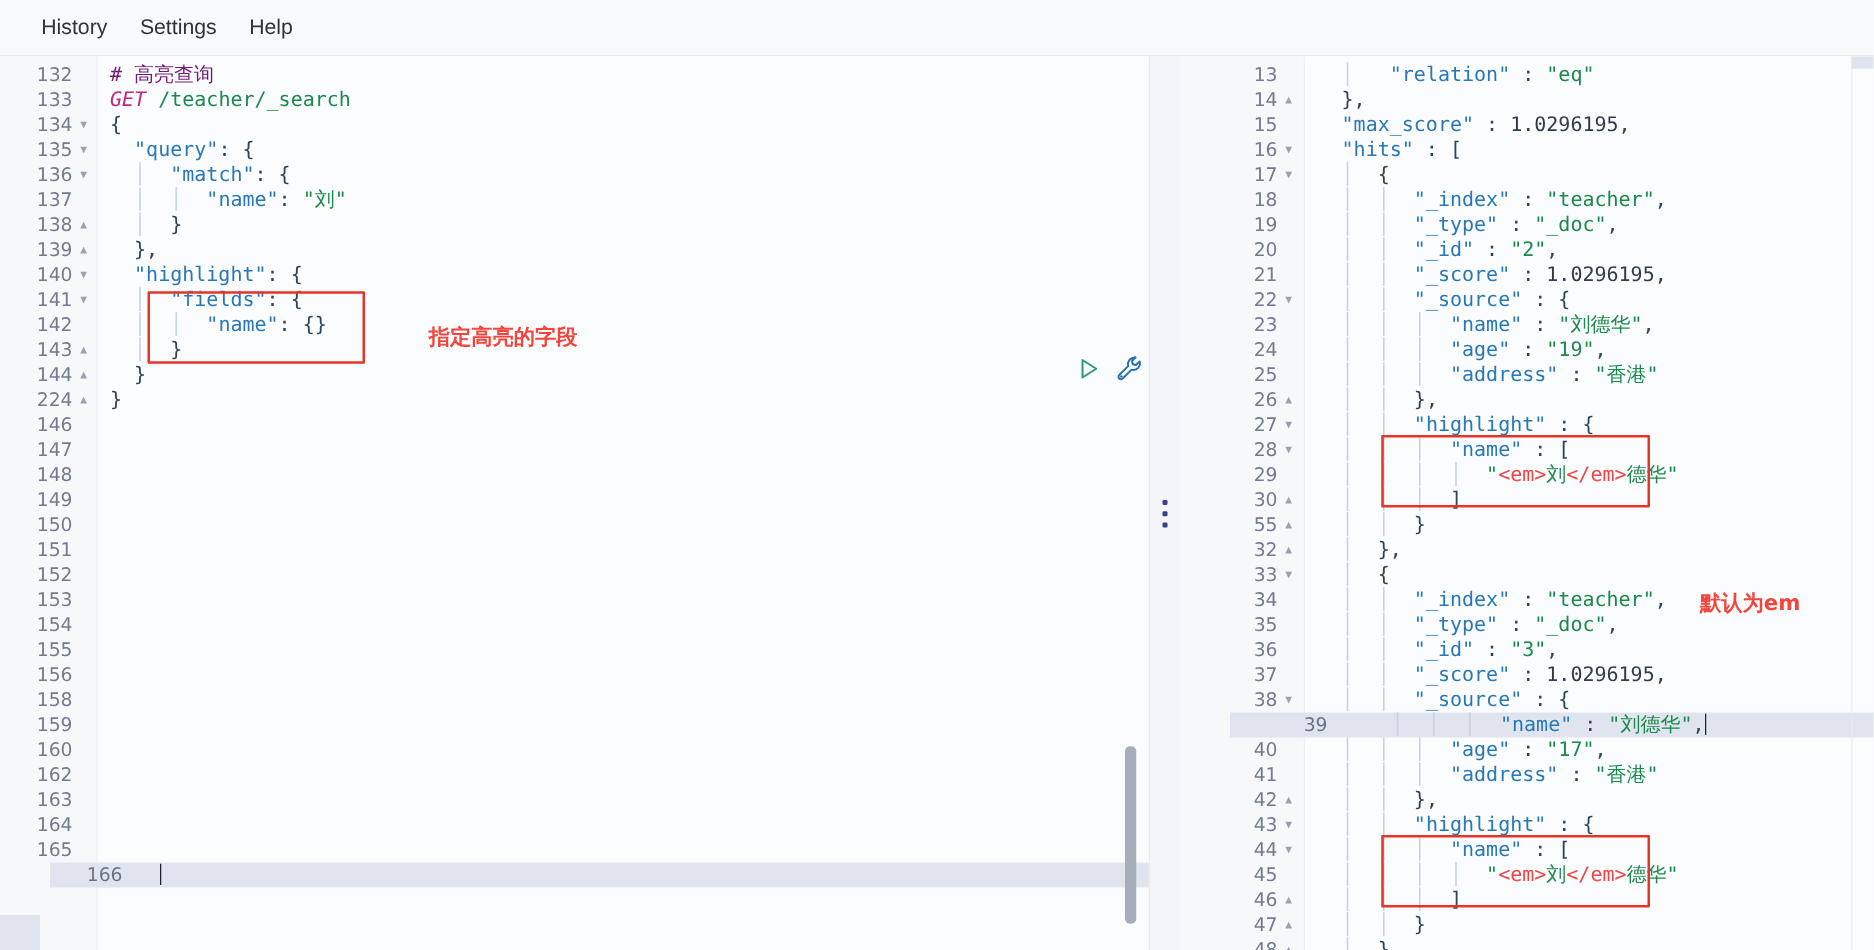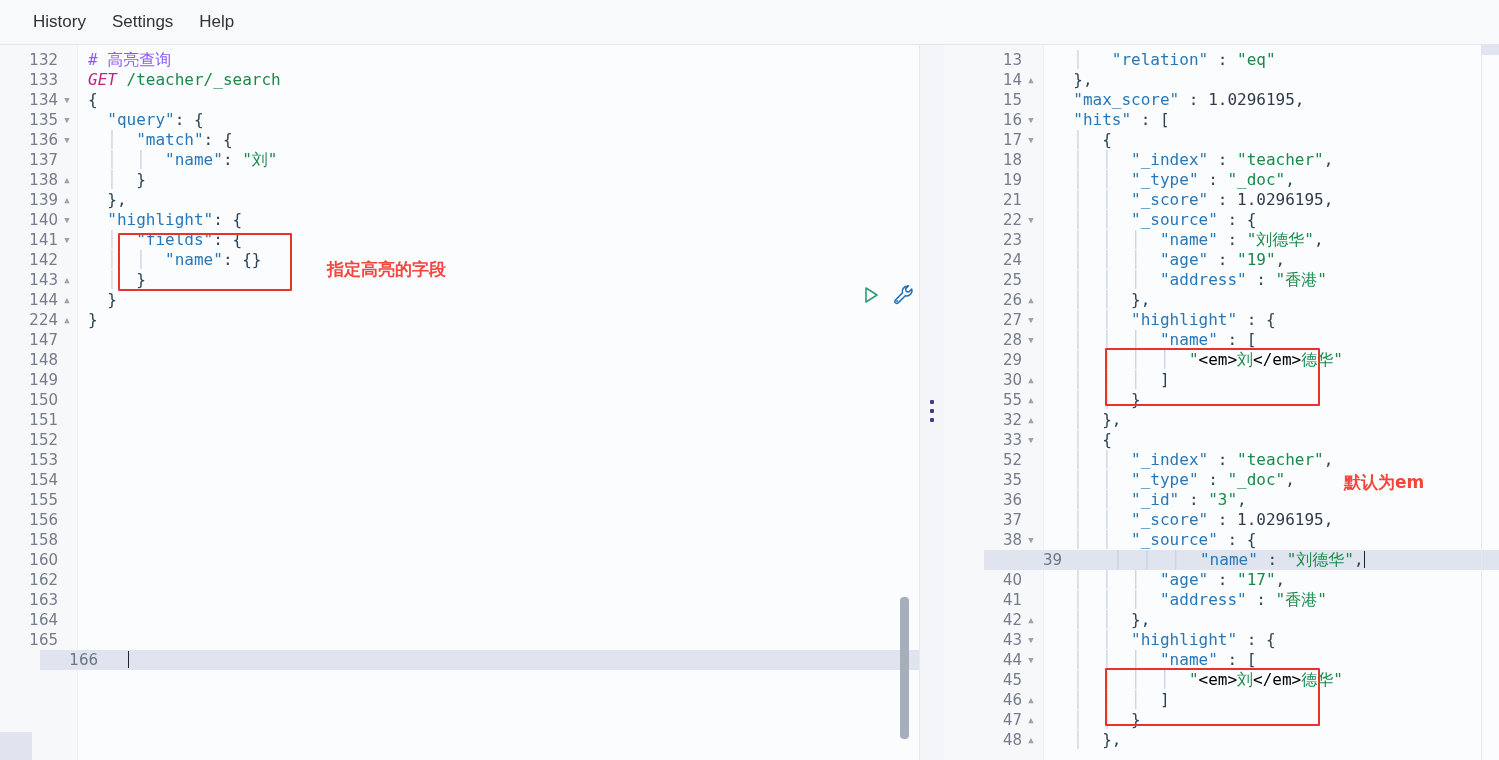--- a/index.html
+++ b/index.html
@@ -117,22 +117,22 @@
   .pane-left .code  { left: 88px; }
   .pane-right .code { left: 110px; }
 
   
   .k-method { color: #c0267e; font-style: italic; }
   .k-url    { color: #1a8a4c; }
   .k-key    { color: #2878b8; }
   .k-str    { color: #1a8a4c; }
   .k-num    { color: #2f3b4a; }
   .k-punc   { color: #2d4457; }
-  .k-com    { color: #8b5cf6; }
-  .k-em     { color: #000000; }
+  .k-com    { color: #701a75; }
+  .k-em     { color: #ef4444; }
   .k-guide  { color: #c9d2e0; }
 
   
   .actions {
     position: absolute; left: 860px; top: 238px;
     display: flex; align-items: center; gap: 10px;
   }
   .actions .ico { cursor: pointer; display: block; }
 
   
@@ -142,20 +142,21 @@
     pointer-events: none;
     border-radius: 1px;
   }
   .redtext {
     position: absolute;
     color: #f4453c;
     font-family: "DejaVu Sans", sans-serif;
     font-size: 17px;
     font-weight: 700;
     white-space: nowrap;
+    margin-left: 16px;
   }
 
   
   .vscroll {
     position: absolute;
     width: 9px; border-radius: 4px;
     background: #a7aebb;
   }
   .vtrack {
     position: absolute;
@@ -212,31 +213,33 @@
             <div class="line"><span class="ln">136</span><span class="fold">▼</span><span class="code"><span class="k-punc">  </span><span class="k-guide">│</span><span class="k-punc">  </span><span class="k-key">"match"</span><span class="k-punc">: {</span></span></div>
             <div class="line"><span class="ln">137</span><span class="code"><span class="k-punc">  </span><span class="k-guide">│</span><span class="k-punc">  </span><span class="k-guide">│</span><span class="k-punc">  </span><span class="k-key">"name"</span><span class="k-punc">: </span><span class="k-str">"刘"</span></span></div>
             <div class="line"><span class="ln">138</span><span class="fold">▲</span><span class="code"><span class="k-punc">  </span><span class="k-guide">│</span><span class="k-punc">  }</span></span></div>
             <div class="line"><span class="ln">139</span><span class="fold">▲</span><span class="code"><span class="k-punc">  },</span></span></div>
             <div class="line"><span class="ln">140</span><span class="fold">▼</span><span class="code"><span class="k-punc">  </span><span class="k-key">"highlight"</span><span class="k-punc">: {</span></span></div>
             <div class="line"><span class="ln">141</span><span class="fold">▼</span><span class="code"><span class="k-punc">  </span><span class="k-guide">│</span><span class="k-punc">  </span><span class="k-key">"fields"</span><span class="k-punc">: {</span></span></div>
             <div class="line"><span class="ln">142</span><span class="code"><span class="k-punc">  </span><span class="k-guide">│</span><span class="k-punc">  </span><span class="k-guide">│</span><span class="k-punc">  </span><span class="k-key">"name"</span><span class="k-punc">: {}</span></span></div>
             <div class="line"><span class="ln">143</span><span class="fold">▲</span><span class="code"><span class="k-punc">  </span><span class="k-guide">│</span><span class="k-punc">  }</span></span></div>
             <div class="line"><span class="ln">144</span><span class="fold">▲</span><span class="code"><span class="k-punc">  }</span></span></div>
             <div class="line"><span class="ln">224</span><span class="fold">▲</span><span class="code"><span class="k-punc">}</span></span></div>
+            <div class="line"><span class="ln">146</span><span class="code"></span></div>
             <div class="line"><span class="ln">147</span><span class="code"></span></div>
             <div class="line"><span class="ln">148</span><span class="code"></span></div>
             <div class="line"><span class="ln">149</span><span class="code"></span></div>
             <div class="line"><span class="ln">150</span><span class="code"></span></div>
             <div class="line"><span class="ln">151</span><span class="code"></span></div>
             <div class="line"><span class="ln">152</span><span class="code"></span></div>
             <div class="line"><span class="ln">153</span><span class="code"></span></div>
             <div class="line"><span class="ln">154</span><span class="code"></span></div>
             <div class="line"><span class="ln">155</span><span class="code"></span></div>
             <div class="line"><span class="ln">156</span><span class="code"></span></div>
             <div class="line"><span class="ln">158</span><span class="code"></span></div>
+            <div class="line"><span class="ln">159</span><span class="code"></span></div>
             <div class="line"><span class="ln">160</span><span class="code"></span></div>
             <div class="line"><span class="ln">162</span><span class="code"></span></div>
             <div class="line"><span class="ln">163</span><span class="code"></span></div>
             <div class="line"><span class="ln">164</span><span class="code"></span></div>
             <div class="line"><span class="ln">165</span><span class="code"></span></div>
             <div class="line cur"><span class="ln">166</span><span class="code"><span class="caret"></span></span></div>
           </div>
       </div>
 
       <div class="actions">
@@ -274,34 +277,35 @@
       <div class="codearea">
         <div class="gutter-bg"></div>
         <div class="lines" id="right-lines">
             <div class="line"><span class="ln">13</span><span class="code"><span class="k-punc">  </span><span class="k-guide">│</span><span class="k-punc">   </span><span class="k-key">"relation"</span><span class="k-punc"> : </span><span class="k-str">"eq"</span></span></div>
             <div class="line"><span class="ln">14</span><span class="fold">▲</span><span class="code"><span class="k-punc">  },</span></span></div>
             <div class="line"><span class="ln">15</span><span class="code"><span class="k-punc">  </span><span class="k-key">"max_score"</span><span class="k-punc"> : </span><span class="k-num">1.0296195,</span></span></div>
             <div class="line"><span class="ln">16</span><span class="fold">▼</span><span class="code"><span class="k-punc">  </span><span class="k-key">"hits"</span><span class="k-punc"> : [</span></span></div>
             <div class="line"><span class="ln">17</span><span class="fold">▼</span><span class="code"><span class="k-punc">  </span><span class="k-guide">│</span><span class="k-punc">  {</span></span></div>
             <div class="line"><span class="ln">18</span><span class="code"><span class="k-punc">  </span><span class="k-guide">│</span><span class="k-punc">  </span><span class="k-guide">│</span><span class="k-punc">  </span><span class="k-key">"_index"</span><span class="k-punc"> : </span><span class="k-str">"teacher"</span><span class="k-punc">,</span></span></div>
             <div class="line"><span class="ln">19</span><span class="code"><span class="k-punc">  </span><span class="k-guide">│</span><span class="k-punc">  </span><span class="k-guide">│</span><span class="k-punc">  </span><span class="k-key">"_type"</span><span class="k-punc"> : </span><span class="k-str">"_doc"</span><span class="k-punc">,</span></span></div>
+            <div class="line"><span class="ln">20</span><span class="code"><span class="k-punc">  </span><span class="k-guide">│</span><span class="k-punc">  </span><span class="k-guide">│</span><span class="k-punc">  </span><span class="k-key">"_id"</span><span class="k-punc"> : </span><span class="k-str">"2"</span><span class="k-punc">,</span></span></div>
             <div class="line"><span class="ln">21</span><span class="code"><span class="k-punc">  </span><span class="k-guide">│</span><span class="k-punc">  </span><span class="k-guide">│</span><span class="k-punc">  </span><span class="k-key">"_score"</span><span class="k-punc"> : </span><span class="k-num">1.0296195,</span></span></div>
             <div class="line"><span class="ln">22</span><span class="fold">▼</span><span class="code"><span class="k-punc">  </span><span class="k-guide">│</span><span class="k-punc">  </span><span class="k-guide">│</span><span class="k-punc">  </span><span class="k-key">"_source"</span><span class="k-punc"> : {</span></span></div>
             <div class="line"><span class="ln">23</span><span class="code"><span class="k-punc">  </span><span class="k-guide">│</span><span class="k-punc">  </span><span class="k-guide">│</span><span class="k-punc">  </span><span class="k-guide">│</span><span class="k-punc">  </span><span class="k-key">"name"</span><span class="k-punc"> : </span><span class="k-str">"刘德华"</span><span class="k-punc">,</span></span></div>
             <div class="line"><span class="ln">24</span><span class="code"><span class="k-punc">  </span><span class="k-guide">│</span><span class="k-punc">  </span><span class="k-guide">│</span><span class="k-punc">  </span><span class="k-guide">│</span><span class="k-punc">  </span><span class="k-key">"age"</span><span class="k-punc"> : </span><span class="k-str">"19"</span><span class="k-punc">,</span></span></div>
             <div class="line"><span class="ln">25</span><span class="code"><span class="k-punc">  </span><span class="k-guide">│</span><span class="k-punc">  </span><span class="k-guide">│</span><span class="k-punc">  </span><span class="k-guide">│</span><span class="k-punc">  </span><span class="k-key">"address"</span><span class="k-punc"> : </span><span class="k-str">"香港"</span></span></div>
             <div class="line"><span class="ln">26</span><span class="fold">▲</span><span class="code"><span class="k-punc">  </span><span class="k-guide">│</span><span class="k-punc">  </span><span class="k-guide">│</span><span class="k-punc">  },</span></span></div>
             <div class="line"><span class="ln">27</span><span class="fold">▼</span><span class="code"><span class="k-punc">  </span><span class="k-guide">│</span><span class="k-punc">  </span><span class="k-guide">│</span><span class="k-punc">  </span><span class="k-key">"highlight"</span><span class="k-punc"> : {</span></span></div>
             <div class="line"><span class="ln">28</span><span class="fold">▼</span><span class="code"><span class="k-punc">  </span><span class="k-guide">│</span><span class="k-punc">  </span><span class="k-guide">│</span><span class="k-punc">  </span><span class="k-guide">│</span><span class="k-punc">  </span><span class="k-key">"name"</span><span class="k-punc"> : [</span></span></div>
             <div class="line"><span class="ln">29</span><span class="code"><span class="k-punc">  </span><span class="k-guide">│</span><span class="k-punc">  </span><span class="k-guide">│</span><span class="k-punc">  </span><span class="k-guide">│</span><span class="k-punc">  </span><span class="k-guide">│</span><span class="k-punc">  </span><span class="k-str">"</span><span class="k-em">&lt;em&gt;</span><span class="k-str">刘</span><span class="k-em">&lt;/em&gt;</span><span class="k-str">德华"</span></span></div>
             <div class="line"><span class="ln">30</span><span class="fold">▲</span><span class="code"><span class="k-punc">  </span><span class="k-guide">│</span><span class="k-punc">  </span><span class="k-guide">│</span><span class="k-punc">  </span><span class="k-guide">│</span><span class="k-punc">  ]</span></span></div>
             <div class="line"><span class="ln">55</span><span class="fold">▲</span><span class="code"><span class="k-punc">  </span><span class="k-guide">│</span><span class="k-punc">  </span><span class="k-guide">│</span><span class="k-punc">  }</span></span></div>
             <div class="line"><span class="ln">32</span><span class="fold">▲</span><span class="code"><span class="k-punc">  </span><span class="k-guide">│</span><span class="k-punc">  },</span></span></div>
             <div class="line"><span class="ln">33</span><span class="fold">▼</span><span class="code"><span class="k-punc">  </span><span class="k-guide">│</span><span class="k-punc">  {</span></span></div>
-            <div class="line"><span class="ln">52</span><span class="code"><span class="k-punc">  </span><span class="k-guide">│</span><span class="k-punc">  </span><span class="k-guide">│</span><span class="k-punc">  </span><span class="k-key">"_index"</span><span class="k-punc"> : </span><span class="k-str">"teacher"</span><span class="k-punc">,</span></span></div>
+            <div class="line"><span class="ln">34</span><span class="code"><span class="k-punc">  </span><span class="k-guide">│</span><span class="k-punc">  </span><span class="k-guide">│</span><span class="k-punc">  </span><span class="k-key">"_index"</span><span class="k-punc"> : </span><span class="k-str">"teacher"</span><span class="k-punc">,</span></span></div>
             <div class="line"><span class="ln">35</span><span class="code"><span class="k-punc">  </span><span class="k-guide">│</span><span class="k-punc">  </span><span class="k-guide">│</span><span class="k-punc">  </span><span class="k-key">"_type"</span><span class="k-punc"> : </span><span class="k-str">"_doc"</span><span class="k-punc">,</span></span></div>
             <div class="line"><span class="ln">36</span><span class="code"><span class="k-punc">  </span><span class="k-guide">│</span><span class="k-punc">  </span><span class="k-guide">│</span><span class="k-punc">  </span><span class="k-key">"_id"</span><span class="k-punc"> : </span><span class="k-str">"3"</span><span class="k-punc">,</span></span></div>
             <div class="line"><span class="ln">37</span><span class="code"><span class="k-punc">  </span><span class="k-guide">│</span><span class="k-punc">  </span><span class="k-guide">│</span><span class="k-punc">  </span><span class="k-key">"_score"</span><span class="k-punc"> : </span><span class="k-num">1.0296195,</span></span></div>
             <div class="line"><span class="ln">38</span><span class="fold">▼</span><span class="code"><span class="k-punc">  </span><span class="k-guide">│</span><span class="k-punc">  </span><span class="k-guide">│</span><span class="k-punc">  </span><span class="k-key">"_source"</span><span class="k-punc"> : {</span></span></div>
             <div class="line cur"><span class="ln">39</span><span class="code"><span class="k-punc">  </span><span class="k-guide">│</span><span class="k-punc">  </span><span class="k-guide">│</span><span class="k-punc">  </span><span class="k-guide">│</span><span class="k-punc">  </span><span class="k-key">"name"</span><span class="k-punc"> : </span><span class="k-str">"刘德华"</span><span class="k-punc">,</span><span class="caret"></span></span></div>
             <div class="line"><span class="ln">40</span><span class="code"><span class="k-punc">  </span><span class="k-guide">│</span><span class="k-punc">  </span><span class="k-guide">│</span><span class="k-punc">  </span><span class="k-guide">│</span><span class="k-punc">  </span><span class="k-key">"age"</span><span class="k-punc"> : </span><span class="k-str">"17"</span><span class="k-punc">,</span></span></div>
             <div class="line"><span class="ln">41</span><span class="code"><span class="k-punc">  </span><span class="k-guide">│</span><span class="k-punc">  </span><span class="k-guide">│</span><span class="k-punc">  </span><span class="k-guide">│</span><span class="k-punc">  </span><span class="k-key">"address"</span><span class="k-punc"> : </span><span class="k-str">"香港"</span></span></div>
             <div class="line"><span class="ln">42</span><span class="fold">▲</span><span class="code"><span class="k-punc">  </span><span class="k-guide">│</span><span class="k-punc">  </span><span class="k-guide">│</span><span class="k-punc">  },</span></span></div>
             <div class="line"><span class="ln">43</span><span class="fold">▼</span><span class="code"><span class="k-punc">  </span><span class="k-guide">│</span><span class="k-punc">  </span><span class="k-guide">│</span><span class="k-punc">  </span><span class="k-key">"highlight"</span><span class="k-punc"> : {</span></span></div>
             <div class="line"><span class="ln">44</span><span class="fold">▼</span><span class="code"><span class="k-punc">  </span><span class="k-guide">│</span><span class="k-punc">  </span><span class="k-guide">│</span><span class="k-punc">  </span><span class="k-guide">│</span><span class="k-punc">  </span><span class="k-key">"name"</span><span class="k-punc"> : [</span></span></div>

